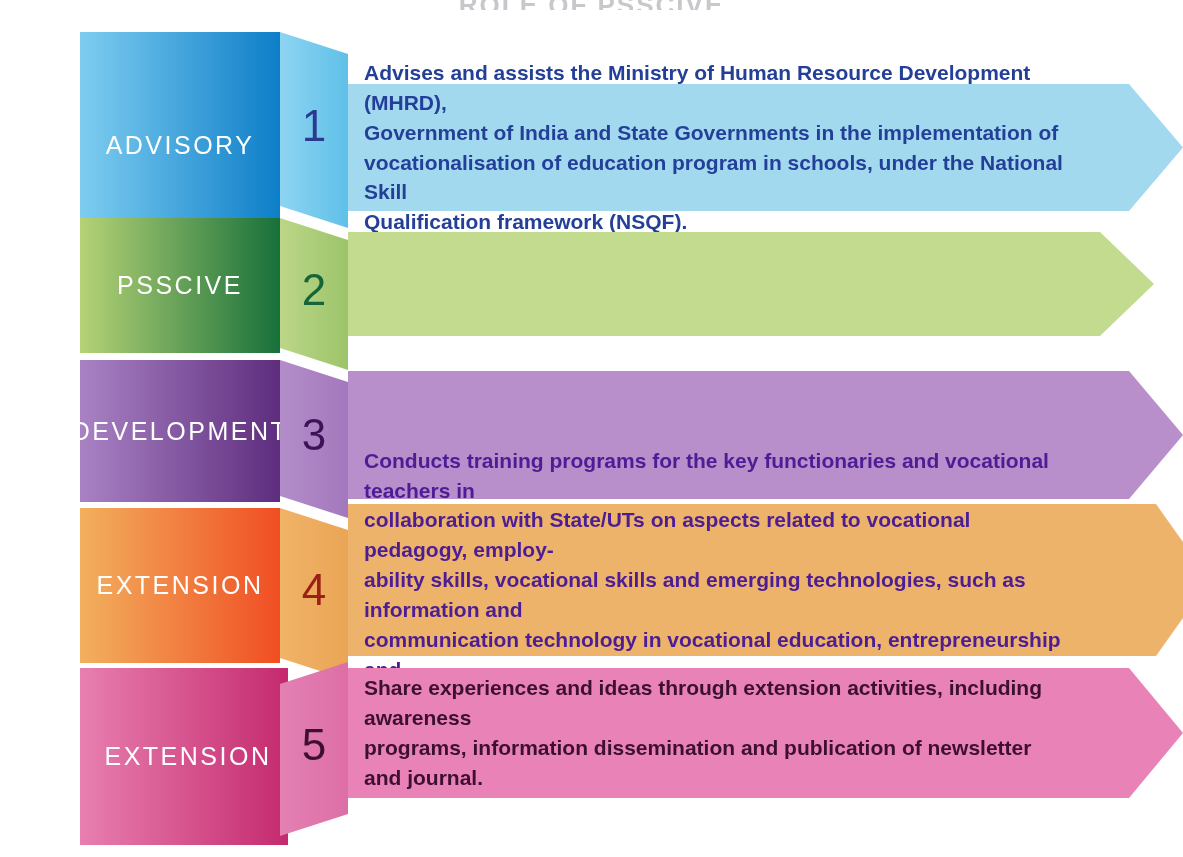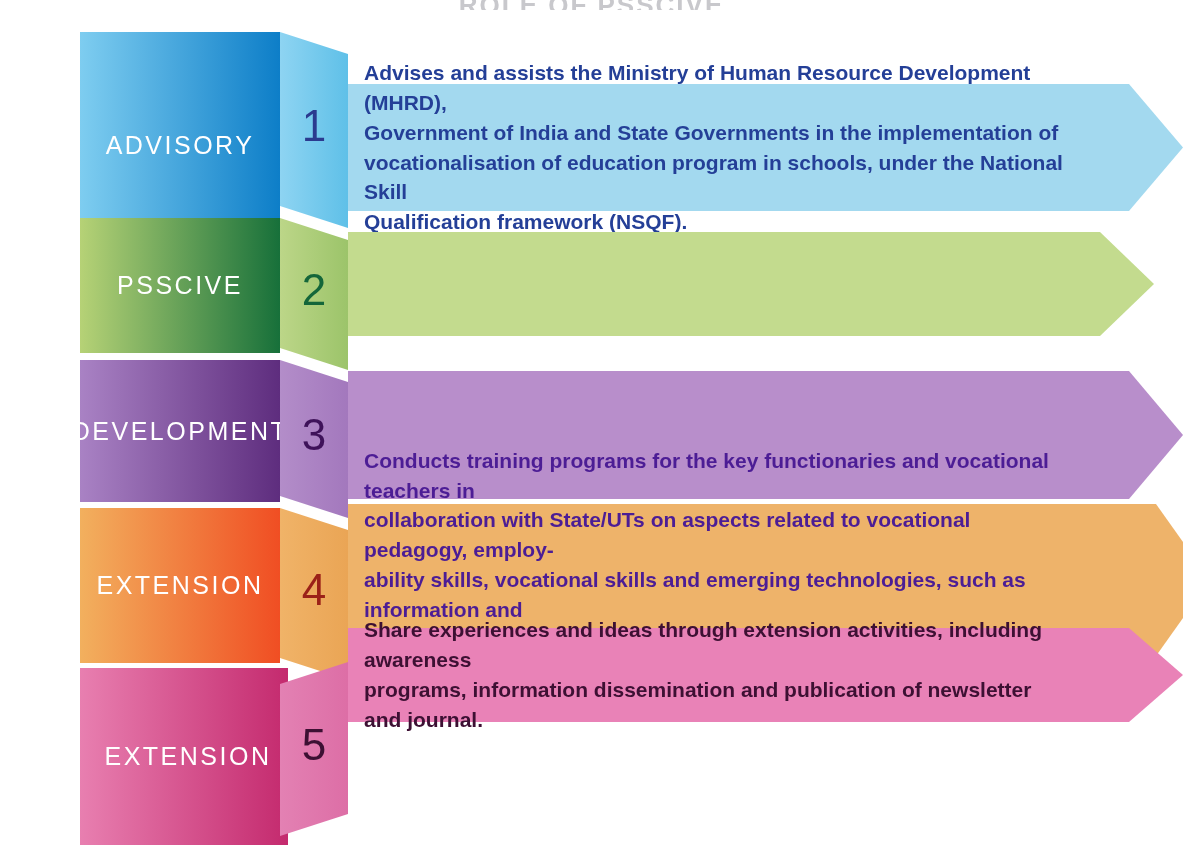--- a/index.html
+++ b/index.html
@@ -245,21 +245,21 @@
             <defs>
               <linearGradient id="bevgrad4" x1="0" y1="0" x2="1" y2="0">
                 <stop offset="0%" stop-color="#e381b3"></stop>
                 <stop offset="100%" stop-color="#dd6ea6"></stop>
               </linearGradient>
             </defs>
             <polygon points="0,22 68,0 68,152 0,174" fill="url(#bevgrad4)"></polygon>
           </svg>
           <div class="number" style="color: rgb(61, 16, 51); top: 61px;">5</div>
         </div>
-        <div class="body-arrow" style="top: 628px; height: 94px; width: 835px;">
+        <div class="body-arrow" style="top: 668px; height: 130px; width: 835px;">
           <svg class="shape" viewBox="0 0 835 130" preserveAspectRatio="none">
             <polygon points="0,0 781,0 835,65 781,130 0,130" fill="#e982b7"></polygon>
           </svg>
           <div class="body-text" style="color: rgb(61, 16, 51);">Share experiences and ideas through extension activities, including awareness
 programs, information dissemination and publication of newsletter and journal.</div>
         </div>
       </div>
     </div>
 
 </div>

